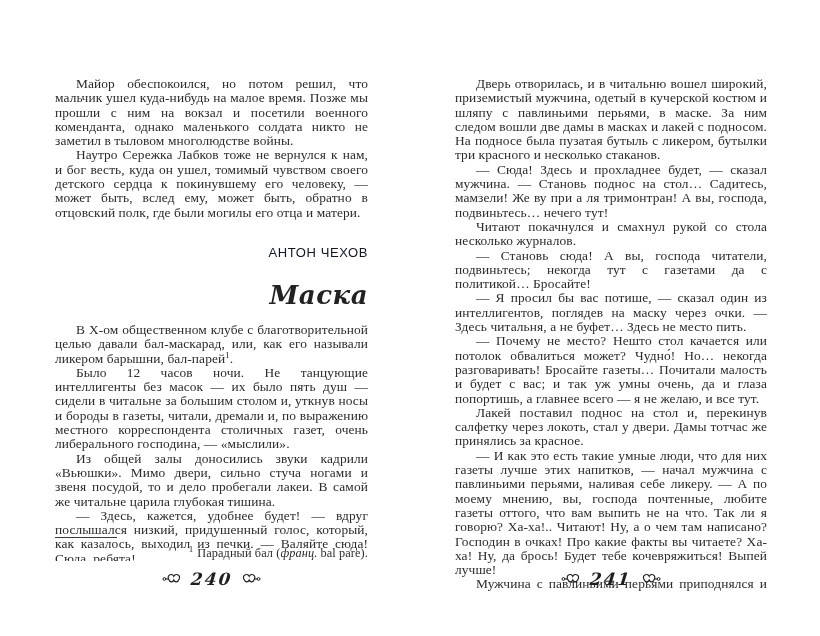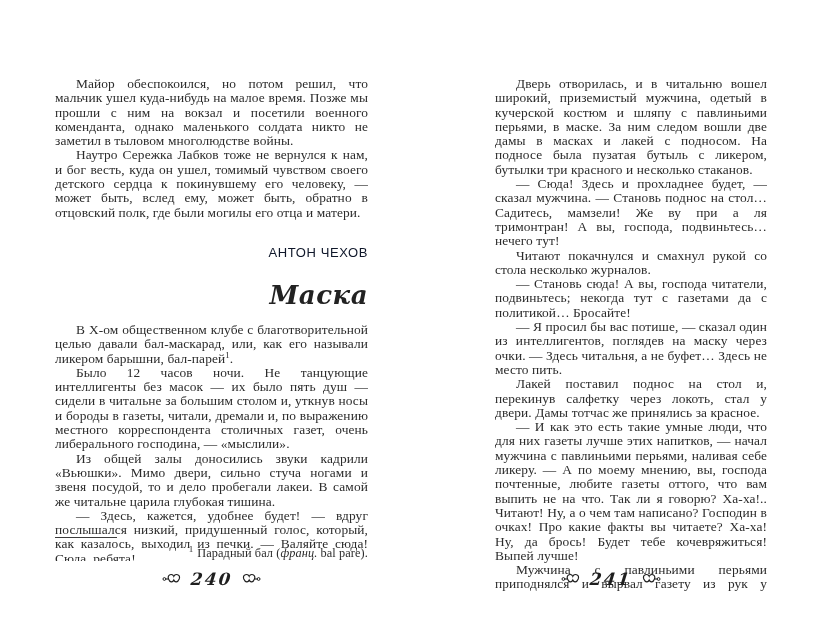--- a/index.html
+++ b/index.html
@@ -62,21 +62,20 @@
     color: #222222;
   }
   .story-block-left {
     margin-top: 13px;
     max-height: 238px;
     overflow: hidden;
   }
   .story-block-right {
     max-height: 517px;
     overflow: hidden;
-    margin-left: 40px;
   }
   sup.fn-marker {
     font-size: 9px;
     line-height: 0;
     vertical-align: super;
     letter-spacing: 0;
   }
   .footnote-block {
     position: absolute;
     top: 537px;
@@ -176,20 +175,21 @@
 
   <div class="page page-right">
     <div class="page-inner">
 
       <div class="body-copy story-block-right">
         <p>Дверь отворилась, и в читальню вошел широкий, приземистый мужчина, одетый в кучерской костюм и шляпу с павлиньими перьями, в маске. За ним следом вошли две дамы в масках и лакей с подносом. На подносе была пузатая бутыль с ликером, бутылки три красного и несколько стаканов.</p>
         <p>— Сюда! Здесь и прохладнее будет, — сказал мужчина. — Становь поднос на стол… Садитесь, мамзели! Же ву при а ля тримонтран! А вы, господа, подвиньтесь… нечего тут!</p>
         <p>Читают покачнулся и смахнул рукой со стола несколько журналов.</p>
         <p>— Становь сюда! А вы, господа читатели, подвиньтесь; некогда тут с газетами да с политикой… Бросайте!</p>
         <p>— Я просил бы вас потише, — сказал один из интеллигентов, поглядев на маску через очки. — Здесь читальня, а не буфет… Здесь не место пить.</p>
+        <p>— Почему не место? Нешто стол качается или потолок обвалиться может? Чудно́! Но… некогда разговаривать! Бросайте газеты… Почитали малость и будет с вас; и так уж умны очень, да и глаза попортишь, а главнее всего — я не желаю, и все тут.</p>
         <p>Лакей поставил поднос на стол и, перекинув салфетку через локоть, стал у двери. Дамы тотчас же принялись за красное.</p>
         <p>— И как это есть такие умные люди, что для них газеты лучше этих напитков, — начал мужчина с павлиньими перьями, наливая себе ликеру. — А по моему мнению, вы, господа почтенные, любите газеты оттого, что вам выпить не на что. Так ли я говорю? Ха-ха!.. Читают! Ну, а о чем там написано? Господин в очках! Про какие факты вы читаете? Ха-ха! Ну, да брось! Будет тебе кочевряжиться! Выпей лучше!</p>
         <p>Мужчина с павлиньими перьями приподнялся и вырвал газету из рук у господина в очках. Тот поблед-</p>
       </div>
 
       <div class="page-footer">
         <svg class="orn" width="20" height="14" viewBox="0 0 20 14">
           <circle cx="2.4" cy="7" r="1.4" fill="none" stroke="currentColor" stroke-width="1"></circle>
           <path d="M3.8 7 L6 7" stroke="currentColor" stroke-width="1.1" fill="none"></path>
           <path d="M6.5 7 C4.8 2.6 10.4 1 11.8 4.4 C13.2 1 18.8 2.6 17.2 7 C15.8 10.6 12.8 10.6 11.8 8 C10.8 10.6 7.8 10.6 6.5 7 Z" fill="none" stroke="currentColor" stroke-width="1.15"></path>

